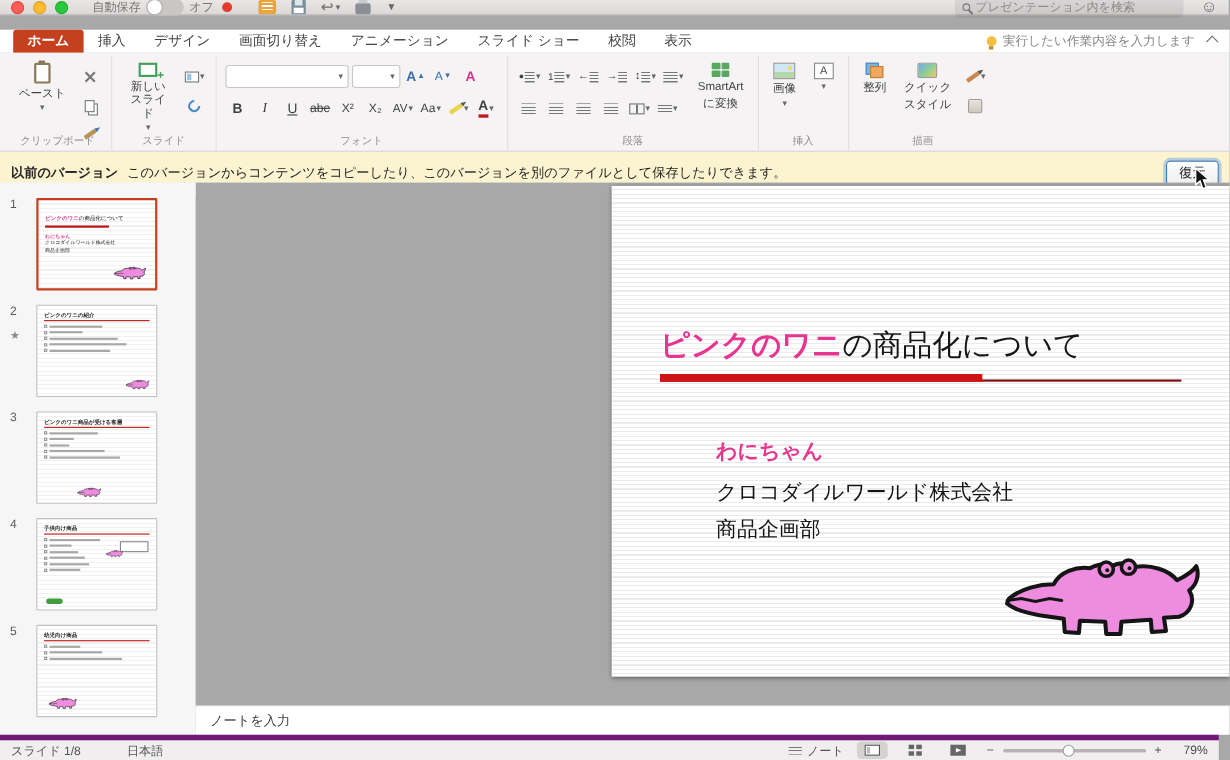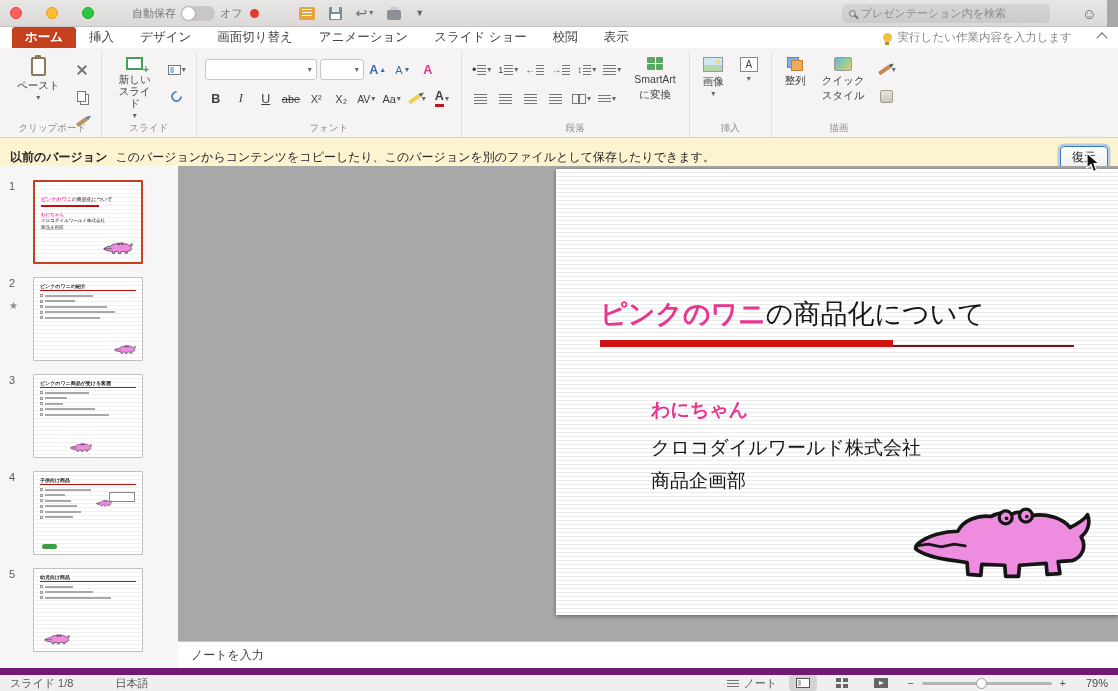--- a/index.html
+++ b/index.html
@@ -1,20 +1,20 @@
 <!DOCTYPE html>
 <html><head>
 <meta charset="utf-8">
 <style>
   *{margin:0;padding:0;box-sizing:border-box}
   html,body{width:1118px;height:691px;overflow:hidden;font-family:"Liberation Sans","DejaVu Sans",sans-serif;background:#a9a8a8}
   .window{position:relative;width:1118px;height:691px;overflow:hidden}
 
   
-  .titlebar{position:absolute;top:0;left:0;right:11px;height:27px;background:linear-gradient(#e9e6e6,#dcd8d8);border-bottom:1px solid #c7c3c3;display:flex;align-items:center;padding:0 10px;gap:24px}
+  .titlebar{position:absolute;top:0;left:0;right:1px;height:14px;background:linear-gradient(#e9e6e6,#dcd8d8);border-bottom:1px solid #c7c3c3;display:flex;align-items:center;padding:0 10px;gap:8px}
   .tl{width:12px;height:12px;border-radius:50%}
   .tl.r{background:#ff5f57;border:1px solid #e0443e}
   .tl.y{background:#febc2e;border:1px solid #dea123}
   .tl.g{background:#28c840;border:1px solid #1dad2b}
   .autosave{display:flex;align-items:center;gap:5px;margin-left:14px;font-size:11px;color:#7a7676}
   .toggle{width:34px;height:15px;border-radius:8px;background:#cbc6c6;position:relative}
   .toggle:after{content:"";position:absolute;left:1px;top:1px;width:13px;height:13px;border-radius:50%;background:#fff;box-shadow:0 0 2px rgba(0,0,0,.4)}
   .badge{width:9px;height:9px;border-radius:50%;background:#e23b2e;margin-left:2px}
   .tb-icons{display:flex;align-items:center;gap:14px;margin-left:16px}
   .i-book{width:16px;height:13px;background:#e8a33d;border-radius:2px;position:relative}
@@ -32,21 +32,21 @@
   .i-search{width:7px;height:7px;border:1.5px solid #777;border-radius:50%;position:relative;flex:none}
   .i-search:after{content:"";position:absolute;width:5px;height:1.5px;background:#777;transform:rotate(45deg);right:-4px;bottom:-2px}
   .searchbox input{border:none;outline:none;background:transparent;font-size:11px;color:#555;width:100%;font-family:inherit}
   .searchbox input::placeholder{color:#8d8989}
   .smiley{font-size:15px;color:#6b6b6b;z-index:2;margin-left:8px}
 
   
   .tabbar{position:absolute;top:27px;left:0;right:0;height:21px;background:#fff;display:flex;align-items:stretch;padding-left:12px}
   .tab{font-size:12.5px;color:#454242;padding:0 13px;line-height:21px;cursor:default}
   .tab.active{background:#c4401f;color:#fff;border-radius:3px 3px 0 0;font-weight:bold}
-  .tellme{margin-left:auto;display:flex;align-items:center;gap:6px;font-size:11.5px;color:#8a8686;padding-right:46px}
+  .tellme{margin-left:auto;display:flex;align-items:center;gap:6px;font-size:11.5px;color:#8a8686;padding-right:32px}
   .i-bulb{width:9px;height:9px;border-radius:50%;background:#f2bf42;position:relative}
   .i-bulb:after{content:"";position:absolute;left:2.5px;bottom:-3px;width:4px;height:3px;background:#b98f2f}
   .collapse{position:absolute;right:12px;top:7px;width:8px;height:8px;border-left:1.5px solid #6e6a6a;border-top:1.5px solid #6e6a6a;transform:rotate(45deg)}
 
   
   .ribbon{position:absolute;top:48px;left:0;right:0;height:90px;background:#f5f3f3;border-bottom:1px solid #d6d3d3;display:flex;align-items:stretch;padding:3px 4px 0}
   .rgroup{position:relative;padding:2px 8px 14px;border-right:1px solid #e2dfdf;display:flex;gap:6px;align-items:flex-start}
   .glabel{position:absolute;bottom:2px;left:0;right:0;text-align:center;font-size:9.5px;color:#908c8c;white-space:nowrap}
   .bigbtn{display:flex;flex-direction:column;align-items:center;gap:3px;padding:4px 5px;font-size:10.5px;color:#3f3f3f;text-align:center;line-height:1.15;border-radius:3px}
   .vstack{display:flex;flex-direction:column;gap:4px}
@@ -118,21 +118,21 @@
   .s-title .t-black{color:#161616}
   .line-thin{position:absolute;left:44px;top:176px;width:474px;height:2px;background:#7e1416}
   .line-thick{position:absolute;left:44px;top:171px;width:293px;height:7px;background:#cf1312}
   .s-author{position:absolute;left:95px;top:228px;font-size:19px;color:#e8358f;font-weight:bold}
   .s-company{position:absolute;left:95px;top:266px;font-size:19px;color:#141414}
   .s-dept{position:absolute;left:95px;top:299px;font-size:19px;color:#141414}
   .s-croc{position:absolute;left:354px;top:338px}
   .notesbar{height:27px;background:#fff;border-top:1px solid #c9c7c7;display:flex;align-items:center;padding-left:13px;font-size:12px;color:#3c3c3c}
 
   
-  .statusbar{position:absolute;left:0;right:0;bottom:0;height:23px;background:#f0eeee;border-top:7px solid #701a75;display:flex;align-items:center;font-size:11px;color:#555;padding:0 10px}
+  .statusbar{position:absolute;left:0;right:10px;bottom:0;height:23px;background:#f0eeee;border-top:5px solid #701a75;display:flex;align-items:center;font-size:11px;color:#555;padding:0 10px}
   .sb-left{display:flex;gap:42px}
   .sb-right{margin-left:auto;display:flex;align-items:center;gap:12px}
   .notesbtn{display:flex;align-items:center;gap:5px}
   .viewbtn{padding:3px 7px;border-radius:4px;display:flex;align-items:center}
   .viewbtn.sel{background:#d5d2d2}
   .i-normal{width:14px;height:10px;border:1px solid #555;position:relative;background:#fff}
   .i-normal:before{content:"";position:absolute;left:1px;top:1px;bottom:1px;width:3px;background:#bbb}
   .i-grid4{width:5px;height:4px;background:#666;box-shadow:7px 0 0 #666,0 6px 0 #666,7px 6px 0 #666;margin:0 7px 6px 0}
   .i-show{width:14px;height:10px;background:#666;position:relative}
   .i-show:after{content:"";position:absolute;left:5px;top:2.5px;border-left:5px solid #fff;border-top:2.5px solid transparent;border-bottom:2.5px solid transparent}

